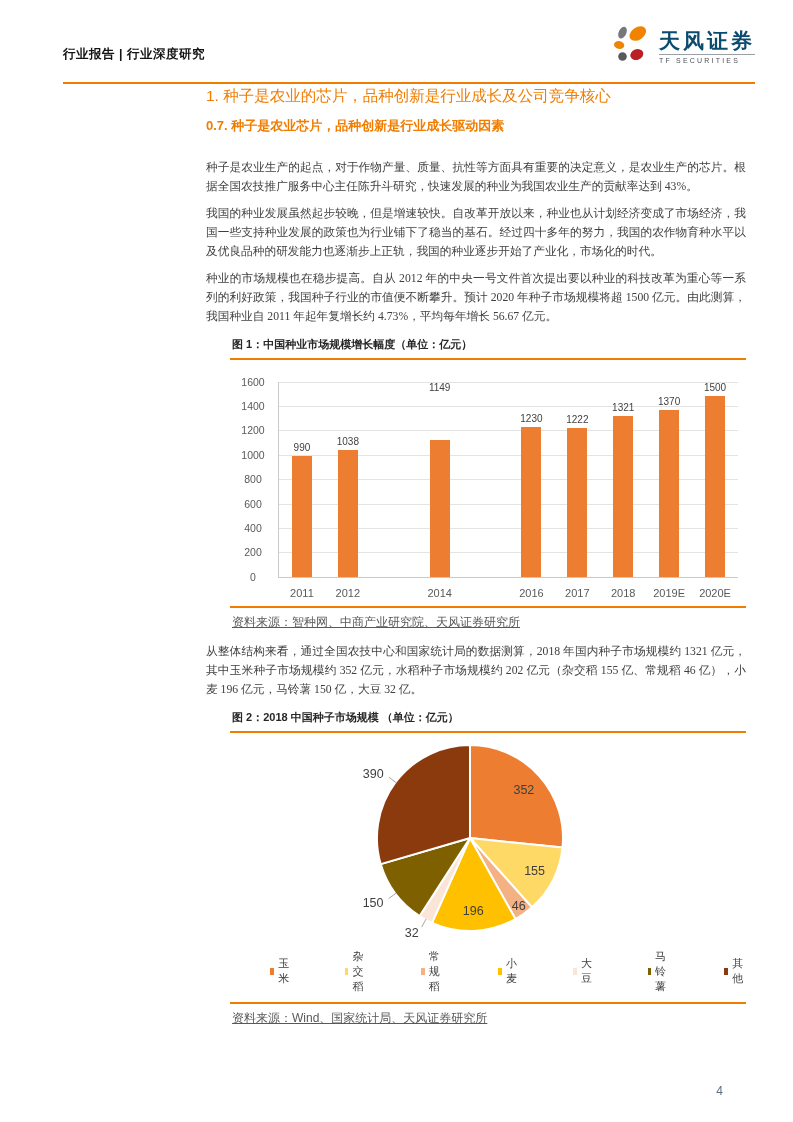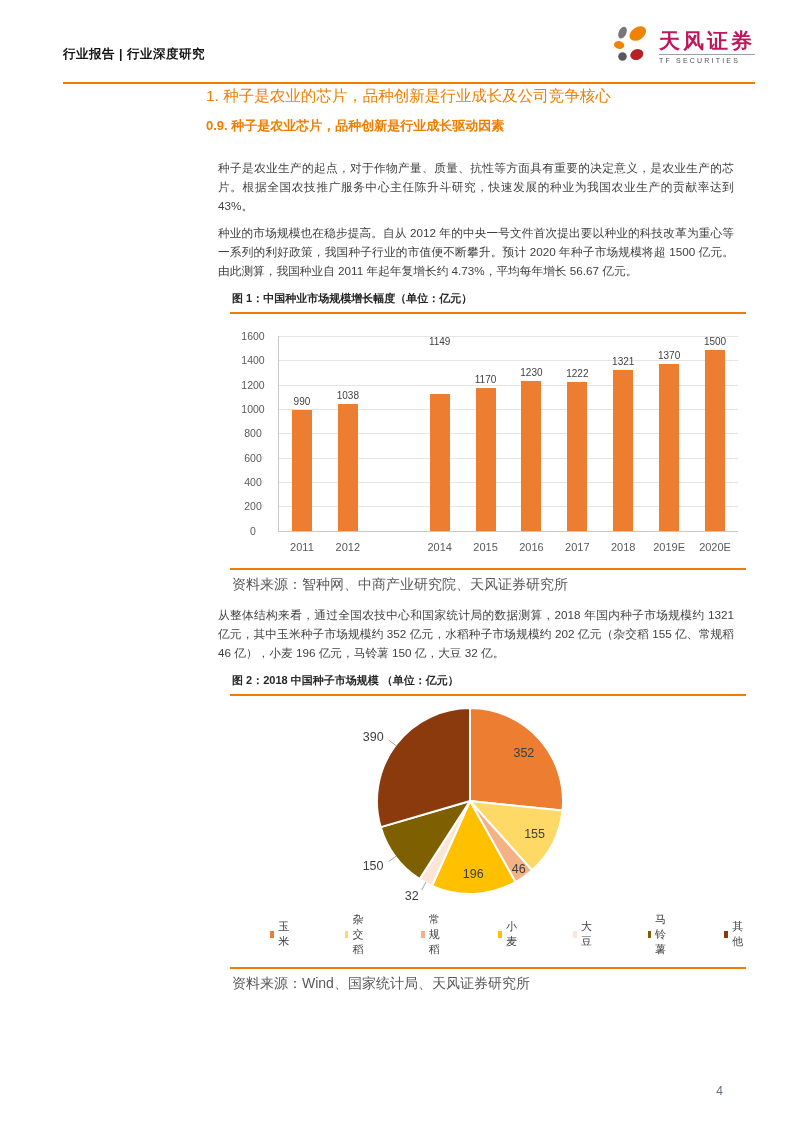--- a/index.html
+++ b/index.html
@@ -9,36 +9,36 @@
   }
   
   header{
     position:absolute;left:63px;right:38px;top:24px;height:46px;
     display:flex;justify-content:space-between;align-items:flex-end;
     border-bottom:2px solid #F07D00;padding-bottom:12px;
   }
   .hdr-left{font-size:12.5px;font-weight:bold;color:#141414;padding-bottom:7px;letter-spacing:.5px;}
   .hdr-logo{display:flex;align-items:center;gap:5px;}
   .logo-text{display:flex;flex-direction:column;}
-  .logo-cn{font-size:21px;font-weight:bold;color:#be185d;letter-spacing:3px;line-height:1.05;text-align:right;}
+  .logo-cn{font-size:21px;font-weight:bold;color:#0c4a6e;letter-spacing:3px;line-height:1.05;text-align:right;}
   .logo-en{font-size:7px;color:#4D5156;letter-spacing:2.2px;border-top:1px solid #9AA0A5;margin-top:2px;padding-top:2px;}
   
   main{position:absolute;left:206px;top:86px;width:540px;}
   h1{font-size:15.5px;color:#F07D00;margin:0 0 12px;font-weight:normal;line-height:1.3;}
   h2{font-size:13px;color:#F07D00;margin:0 0 24px;font-weight:bold;line-height:1.3;}
-  p.body{font-size:11.7px;line-height:1.62;color:#3F3F3F;text-align:justify;margin:0 12px 8px;}
+  p.body{font-size:11.7px;line-height:1.62;color:#3F3F3F;text-align:justify;margin:0 0 8px;font-family:Liberation Serif, serif;}
   
   figure{margin:10px 0 10px 24px;width:516px;}
   figcaption{
     font-size:11px;font-weight:bold;color:#262626;
     padding:0 0 6px 2px;border-bottom:2px solid #F07D00;
   }
   .fig-source{
-    font-size:14px;color:#595959;border-top:2px solid #F07D00;
-    padding:6px 0 2px 2px;margin-top:10px;
+    font-size:12px;color:#595959;border-top:2px solid #F07D00;
+    padding:6px 0 2px 2px;margin-top:0;text-decoration:underline;
   }
   
   .bar-chart{position:relative;height:238px;margin:6px 0 2px;}
   .bar-plot{
     position:absolute;left:48px;right:8px;top:16px;bottom:26px;
     border-left:1px solid #C9C9C9;border-bottom:1px solid #C9C9C9;
   }
   .tick{position:absolute;left:0;right:0;height:0;}
   .tick .line{position:absolute;left:0;right:0;top:0;height:1px;background:#E4E4E4;}
   .tick .lbl{position:absolute;left:-46px;top:-6px;width:40px;text-align:center;font-size:10.5px;color:#595959;}
@@ -73,23 +73,24 @@
     </span>
     <div class="logo-text">
       <div class="logo-cn">天风证券</div>
       <div class="logo-en">TF SECURITIES</div>
     </div>
   </div>
 </header>
 
 <main>
   <h1>1. 种子是农业的芯片，品种创新是行业成长及公司竞争核心</h1>
-  <h2>0.9. 种子是农业芯片，品种创新是行业成长驱动因素</h2>
+  <h2>0.7. 种子是农业芯片，品种创新是行业成长驱动因素</h2>
 
   <p class="body">种子是农业生产的起点，对于作物产量、质量、抗性等方面具有重要的决定意义，是农业生产的芯片。根据全国农技推广服务中心主任陈升斗研究，快速发展的种业为我国农业生产的贡献率达到 43%。</p>
+  <p class="body">我国的种业发展虽然起步较晚，但是增速较快。自改革开放以来，种业也从计划经济变成了市场经济，我国一些支持种业发展的政策也为行业铺下了稳当的基石。经过四十多年的努力，我国的农作物育种水平以及优良品种的研发能力也逐渐步上正轨，我国的种业逐步开始了产业化，市场化的时代。</p>
   <p class="body">种业的市场规模也在稳步提高。自从 2012 年的中央一号文件首次提出要以种业的科技改革为重心等一系列的利好政策，我国种子行业的市值便不断攀升。预计 2020 年种子市场规模将超 1500 亿元。由此测算，我国种业自 2011 年起年复增长约 4.73%，平均每年增长 56.67 亿元。</p>
 
   <figure>
     <figcaption>图 1：中国种业市场规模增长幅度（单位：亿元）</figcaption>
     <div class="bar-chart">
       <div class="bar-plot">
           <div class="tick" style="bottom: 0%;">
             <span class="lbl">0</span>
           </div>
           <div class="tick" style="bottom: 12.5%;">
@@ -131,25 +132,20 @@
           </div>
           <div class="bar-item" style="left: 10%; width: 10%;">
             <div class="bar-val">1038</div>
             <div class="bar-rect" style="height: 64.875%; background: rgb(237, 125, 49);"></div>
             <div class="x-lbl">2012</div>
           </div>
           <div class="bar-item" style="left: 30%; width: 10%; gap: 44px;">
             <div class="bar-val">1149</div>
             <div class="bar-rect" style="height: 71.8125%; background: rgb(237, 125, 49);"></div>
             <div class="x-lbl">2014</div>
-          </div>
-          <div class="bar-item" style="left: 40%; width: 10%;">
-            <div class="bar-val">1170</div>
-            <div class="bar-rect" style="height: 73.125%; background: rgb(237, 125, 49);"></div>
-            <div class="x-lbl">2015</div>
           </div>
           <div class="bar-item" style="left: 50%; width: 10%;">
             <div class="bar-val">1230</div>
             <div class="bar-rect" style="height: 76.875%; background: rgb(237, 125, 49);"></div>
             <div class="x-lbl">2016</div>
           </div>
           <div class="bar-item" style="left: 60%; width: 10%;">
             <div class="bar-val">1222</div>
             <div class="bar-rect" style="height: 76.375%; background: rgb(237, 125, 49);"></div>
             <div class="x-lbl">2017</div>

